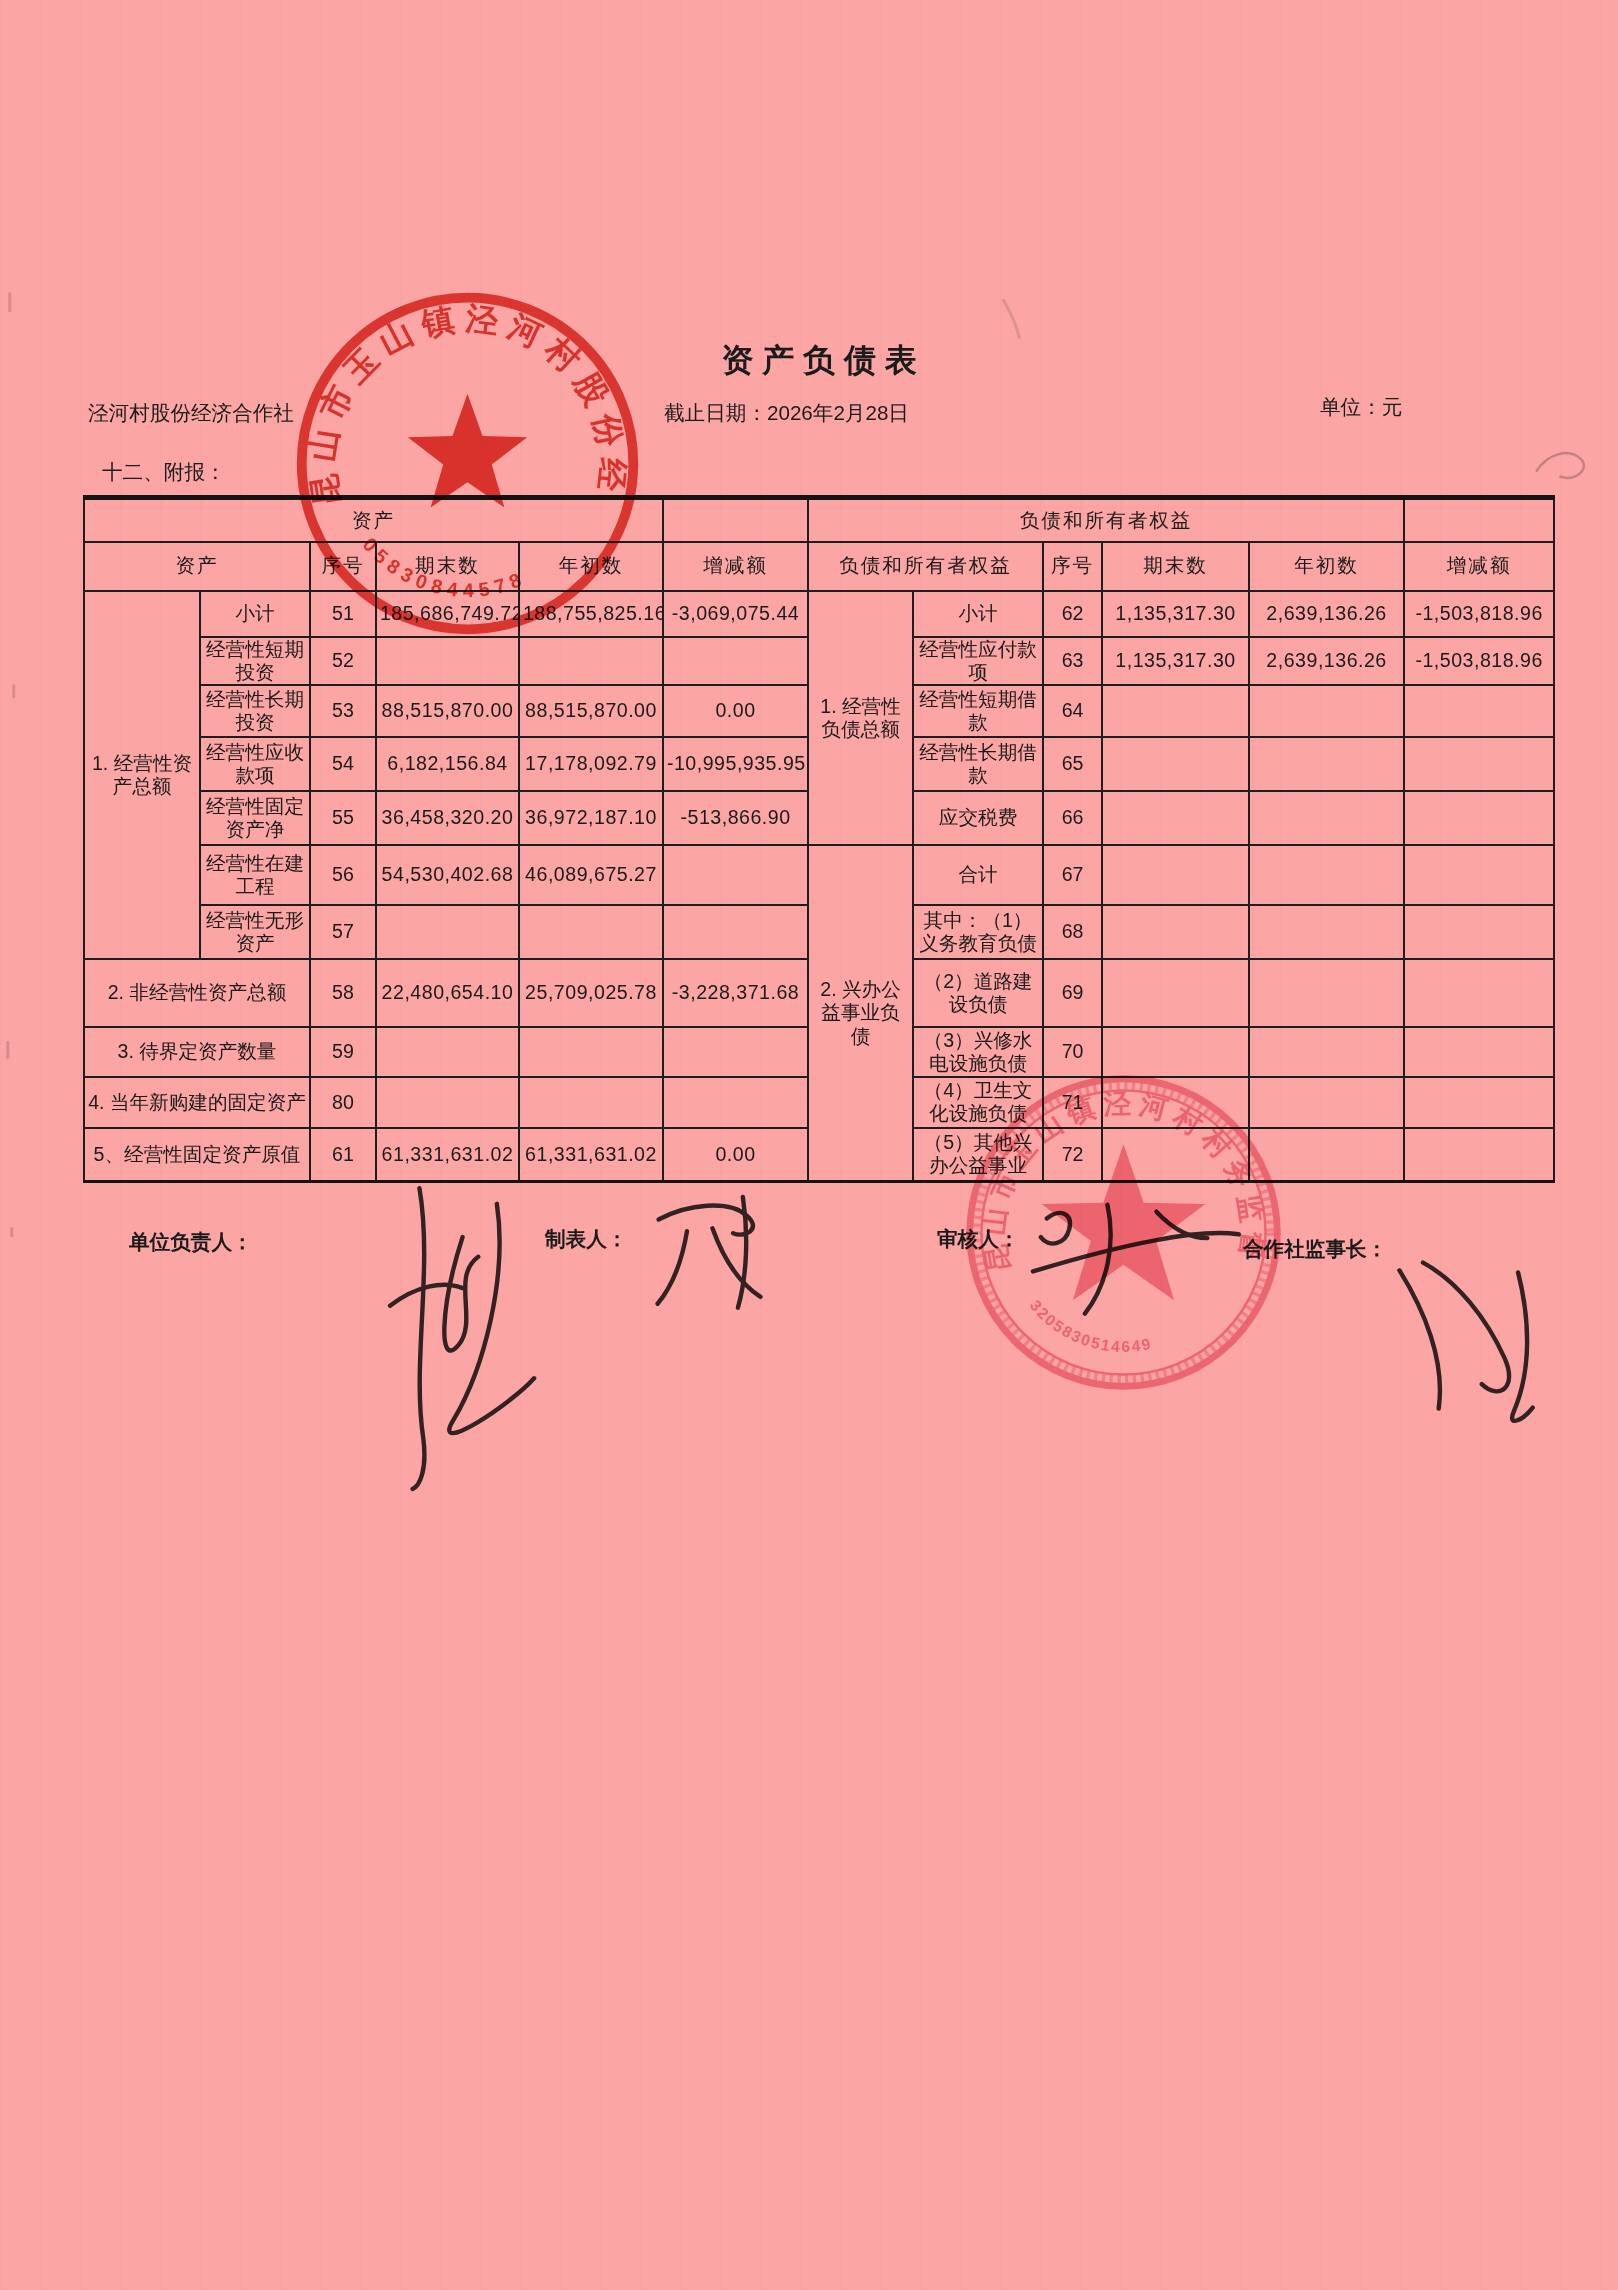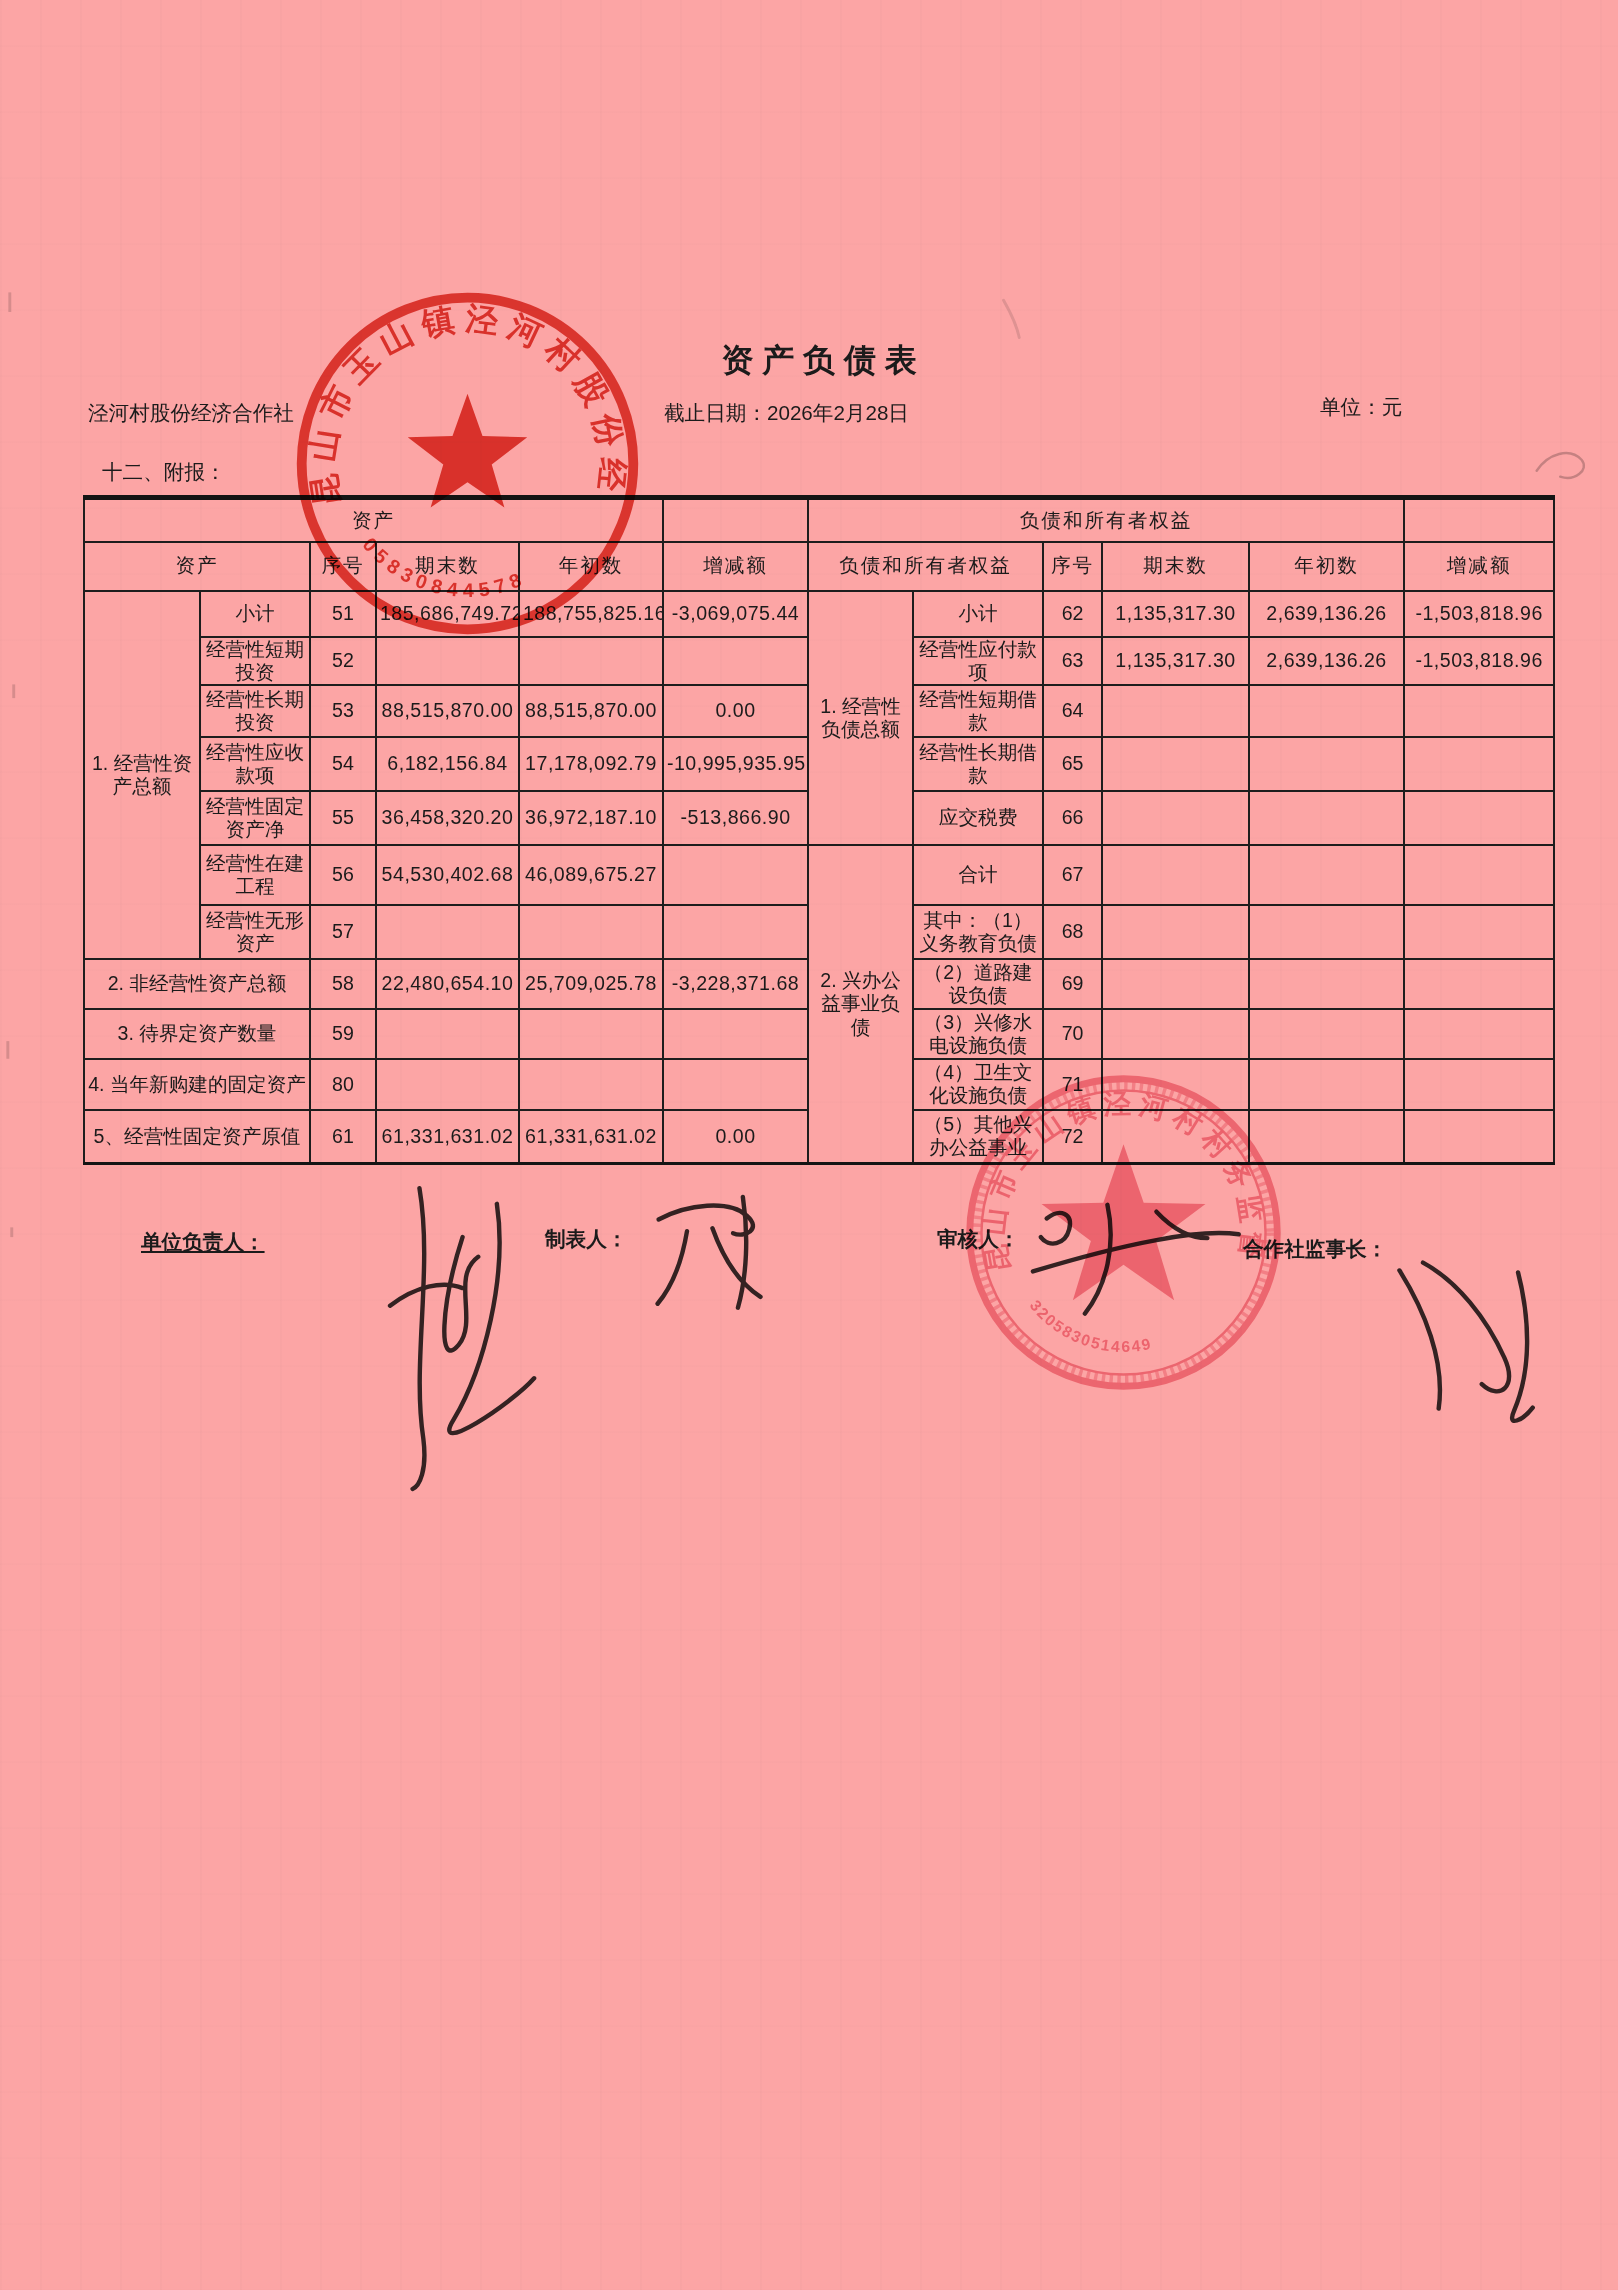--- a/index.html
+++ b/index.html
@@ -156,21 +156,21 @@
       <td class="c-seq">57</td>
       <td class="c-num"></td>
       <td class="c-num"></td>
       <td class="c-num"></td>
       <td class="c-rl">其中：（1）义务教育负债</td>
       <td class="c-seq">68</td>
       <td class="c-num"></td>
       <td class="c-num"></td>
       <td class="c-num"></td>
     </tr>
-    <tr style="height:50px">
+    <tr style="height:68px">
       <td colspan="2" class="c-il">2. 非经营性资产总额</td>
       <td class="c-seq">58</td>
       <td class="c-num">22,480,654.10</td>
       <td class="c-num">25,709,025.78</td>
       <td class="c-num">-3,228,371.68</td>
       <td class="c-rc">（2）道路建设负债</td>
       <td class="c-seq">69</td>
       <td class="c-num"></td>
       <td class="c-num"></td>
       <td class="c-num"></td>
@@ -207,21 +207,21 @@
       <td class="c-num">0.00</td>
       <td class="c-rc">（5）其他兴办公益事业</td>
       <td class="c-seq">72</td>
       <td class="c-num"></td>
       <td class="c-num"></td>
       <td class="c-num"></td>
     </tr>
   </tbody>
     </table>
 
-  <div class="sig-label" style="left:141px;top:1228px;text-decoration:underline;">单位负责人：</div>
+  <div class="sig-label" style="left:129px;top:1228px;">单位负责人：</div>
   <div class="sig-label" style="left:545px;top:1225px;">制表人：</div>
   <div class="sig-label" style="left:937px;top:1225px;">审核人：</div>
   <div class="sig-label" style="left:1243px;top:1235px;">合作社监事长：</div>
 
   <svg class="stamp" style="left:286px;top:282px;" width="363" height="363" viewBox="0 0 370 370">
     <g stroke="#d8392e" fill="none" opacity="0.88">
       <circle cx="185" cy="185" r="169" stroke-width="10"></circle>
     </g>
     <polygon fill="#d8392e" fill-opacity="0.9" points="185,114 200.3,157 245.9,158.2 209.7,186 222.6,229.8 185,204 147.4,229.8 160.3,186 124.1,158.2 169.7,157"></polygon>
     <defs>

